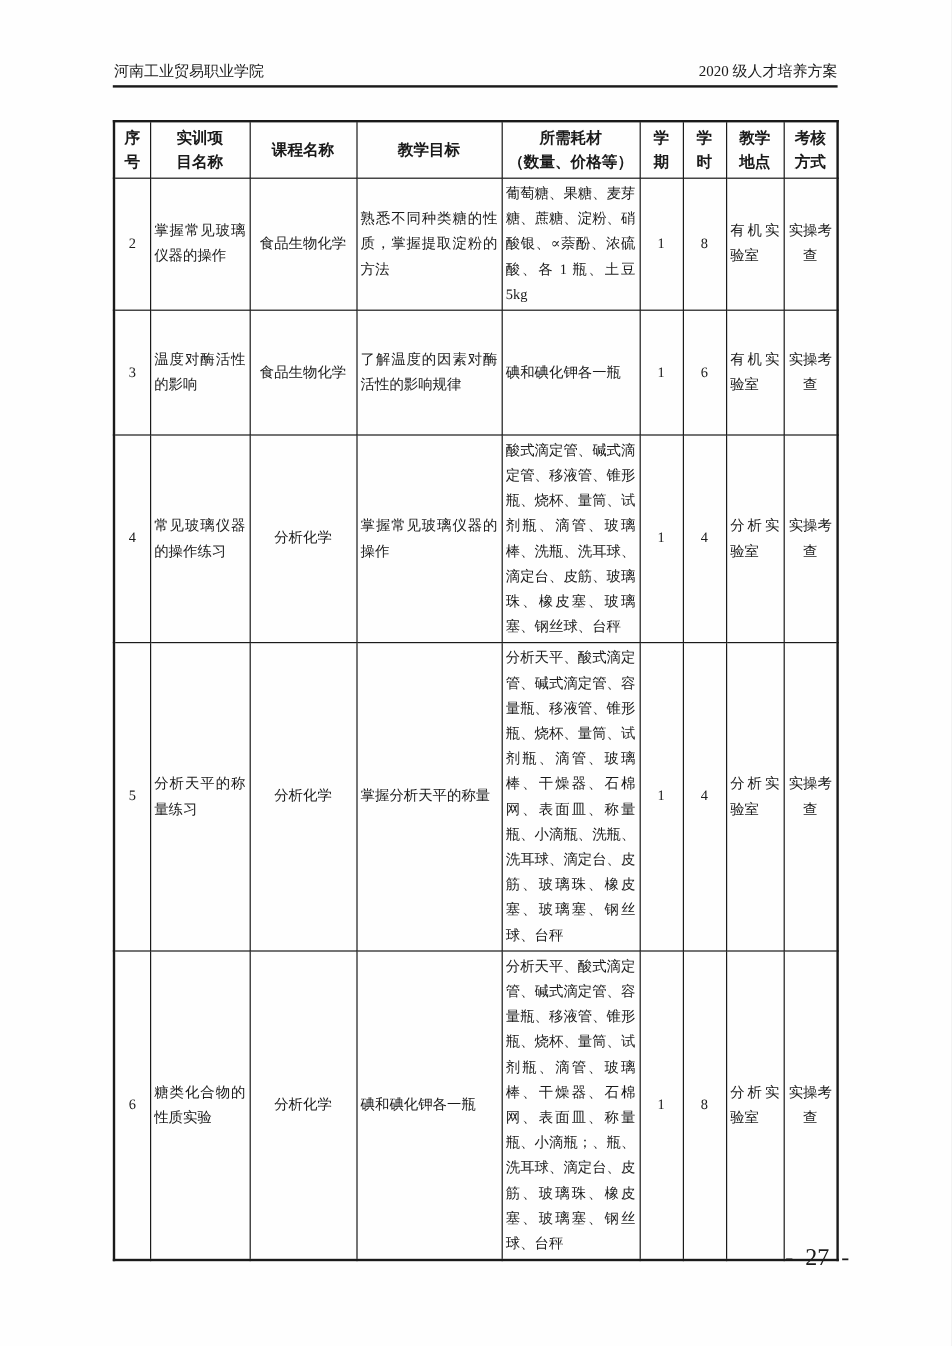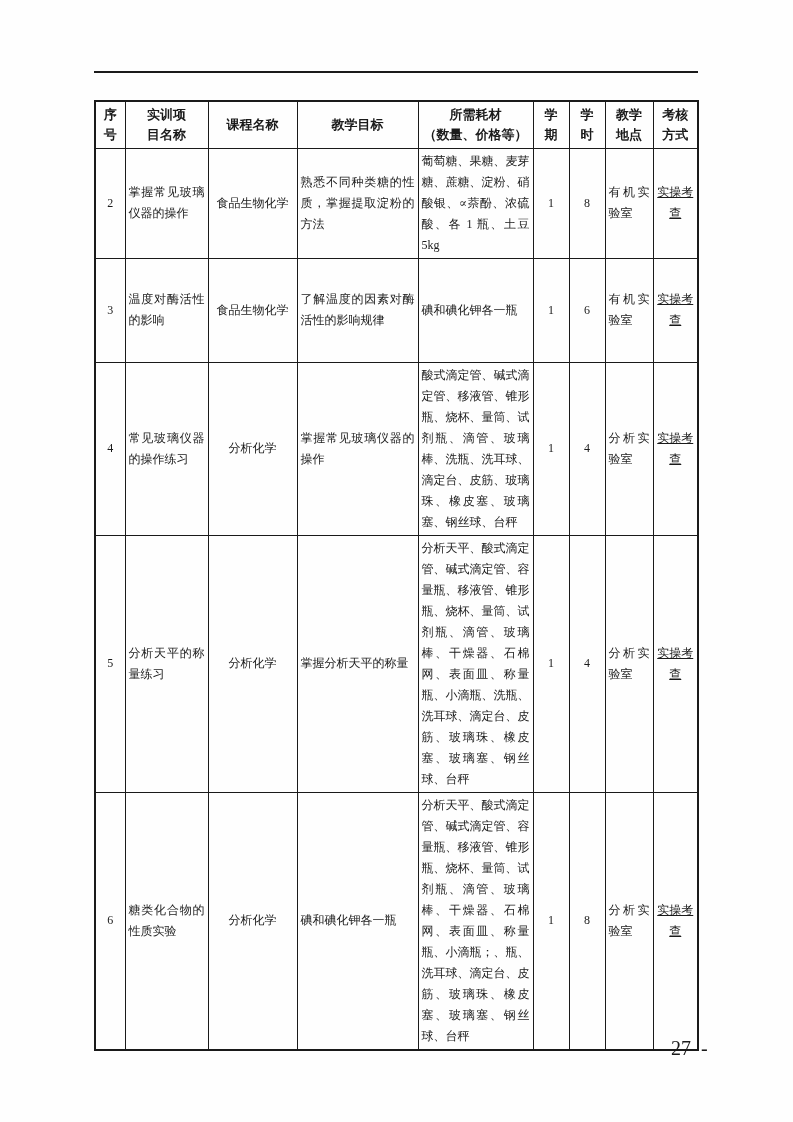--- a/index.html
+++ b/index.html
@@ -54,21 +54,21 @@
     font-weight: bold;
     text-align: center;
     white-space: pre-line;
     font-size: 13px;
     line-height: 20px;
     padding: 2px 1px;
   }
   .c-center { text-align: center; }
   .c-left   { text-align: center; }
   .c-just   { text-align: justify; }
-  .pad-wide { padding-left: 7px; padding-right: 7px; text-align: center; text-decoration: underline; }
+  .pad-wide { padding-left: 7px; padding-right: 7px; text-align: center; }
   thead tr { height: 47px; }
   tbody tr:nth-child(1) { height: 46px; }
   tbody tr:nth-child(2) { height: 104px; }
   tbody tr:nth-child(3) { height: 65px; }
   tbody tr:nth-child(4) { height: 168px; }
   tbody tr:nth-child(5) { height: 238px; }
   tbody tr:nth-child(6) { height: 242px; }
   .doc-footer {
     position: absolute;
     top: 1037px;
@@ -77,20 +77,24 @@
     text-align: center;
     font-size: 20px;
     word-spacing: 5px;
   }
 </style>
 </head>
 <body>
 
 <div class="page">
 
+  <div class="doc-header">
+    <span>河南工业贸易职业学院</span>
+    <span>2020 级人才培养方案</span>
+  </div>
 
   <div class="header-rule"></div>
 
   <table class="main-table">
     <colgroup>
       <col style="width:30px">
         <col style="width:83px">
         <col style="width:89px">
       <col style="width:121px">
         <col style="width:115px">

